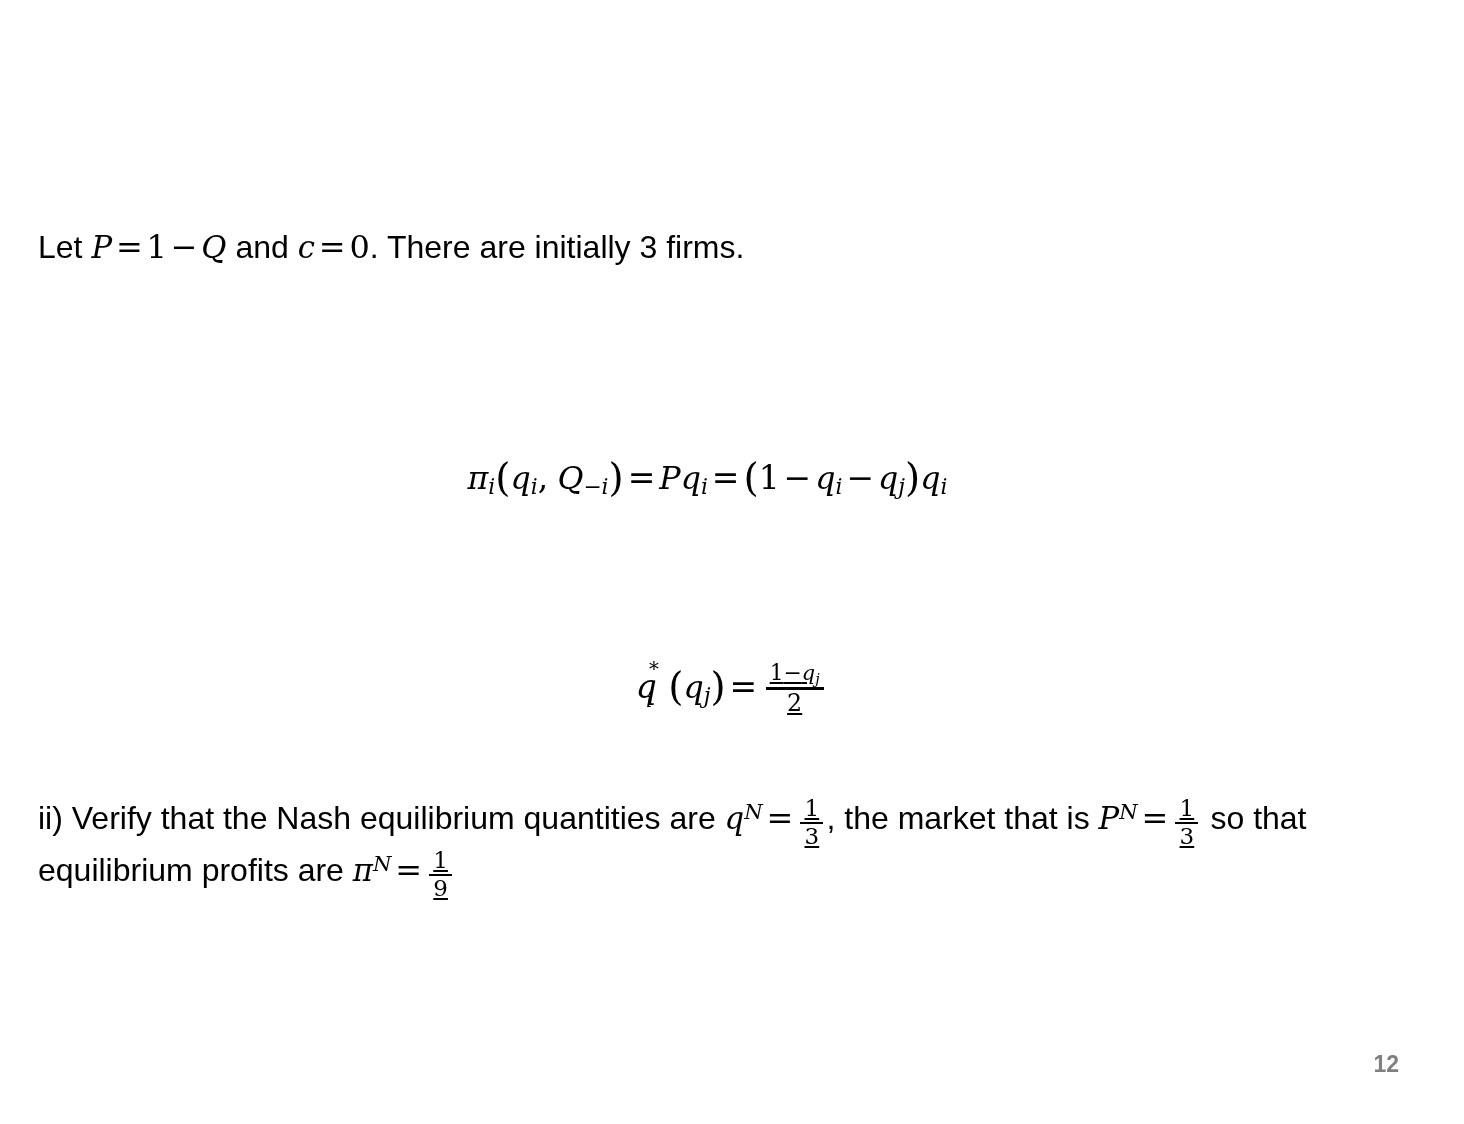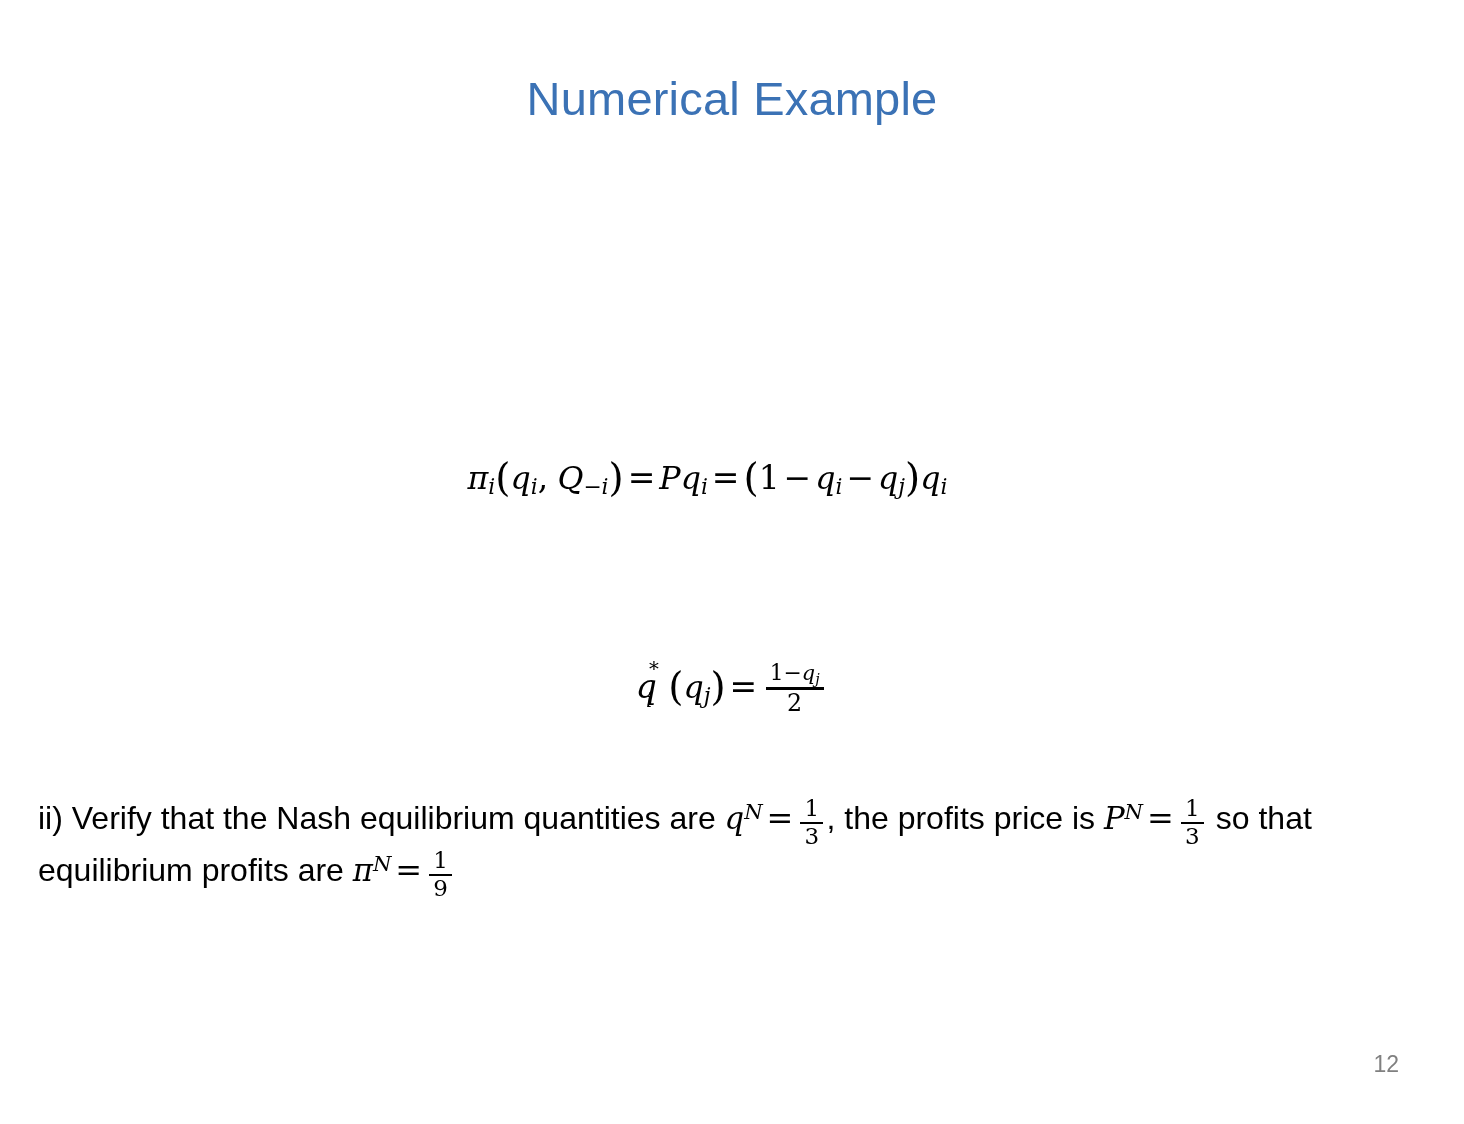--- a/index.html
+++ b/index.html
@@ -114,20 +114,21 @@
 
   
   .frac {
     display: inline-block;
     vertical-align: -0.46em;
     text-align: center;
     font-family: "DejaVu Serif", serif;
     font-style: normal;
     line-height: 1.02;
     margin: 0 0.10em;
+    text-decoration: underline;
   }
   .frac .num {
     display: block;
     font-size: 0.72em;
     padding: 0 0.18em;
   }
   .frac .bar {
     display: block;
     height: 2px;
     background: #000;
@@ -161,48 +162,50 @@
     bottom: 46px;
     font-size: 23px;
     color: #808080;
   }
 </style>
 </head>
 <body style="background: rgb(255, 255, 255); color: rgb(0, 0, 0);">
 
 <div class="slide">
 
-  <div class="slide-title" style="color: rgb(59, 114, 181);">Numerical Example</div>
-
+
+  <div class="body-line line-let">
+    <span>Let </span><span class="mi">P</span><span class="mo">=</span><span class="mn">1</span><span class="mo">−</span><span class="mi">Q</span><span> and </span><span class="mi">c</span><span class="mo">=</span><span class="mn">0</span><span>. There are initially 3 firms.</span>
+  </div>
 
 
   <div class="eq-profit">
     <span class="mi">π</span><span class="sub">i</span><span class="paren">(</span><span class="mi">q</span><span class="sub">i</span><span class="mop">,</span>&nbsp;<span class="mi">Q</span><span class="sub">−i</span><span class="paren">)</span><span class="mo">=</span><span class="mi">P</span><span class="mi">q</span><span class="sub">i</span><span class="mo">=</span><span class="paren">(</span><span class="mn">1</span><span class="mo">−</span><span class="mi">q</span><span class="sub">i</span><span class="mo">−</span><span class="mi">q</span><span class="sub">j</span><span class="paren">)</span><span class="mi">q</span><span class="sub">i</span>
   </div>
 
 
   <div class="eq-br">
     <span class="qstar"><span>q</span><span class="qs-star">∗</span><span class="qs-sub">i</span></span><span style="display:inline-block;width:0.34em"></span><span class="paren">(</span><span class="mi">q</span><span class="sub">j</span><span class="paren">)</span><span class="mo">=</span><span class="frac frac-display">
         <span class="num"><span class="mn">1</span><span class="mop">−</span><span class="mi">q</span><span class="sub">j</span></span>
         <span class="bar"></span>
         <span class="den">2</span>
       </span>
   </div>
 
   <div class="body-wrap para-ii">
     <span>ii) Verify that the Nash equilibrium quantities are </span><span class="mi">q</span><span class="sup">N</span><span class="mo">=</span><span class="frac">
         <span class="num">1</span>
         <span class="bar"></span>
         <span class="den">3</span>
-      </span><span>, the profits price is </span><span class="mi">P</span><span class="sup">N</span><span class="mo">=</span><span class="frac">
+      </span><span>, the market that is </span><span class="mi">P</span><span class="sup">N</span><span class="mo">=</span><span class="frac">
         <span class="num">1</span>
         <span class="bar"></span>
         <span class="den">3</span>
       </span><span> so that equilibrium profits are </span><span class="mi">π</span><span class="sup">N</span><span class="mo">=</span><span class="frac">
         <span class="num">1</span>
         <span class="bar"></span>
         <span class="den">9</span>
       </span>
   </div>
 
-  <div class="page-number" style="color: rgb(128, 128, 128);">12</div>
+  <div class="page-number" style="color: rgb(128, 128, 128); font-weight: bold;">12</div>
 
 </div>
 
 </body></html>

